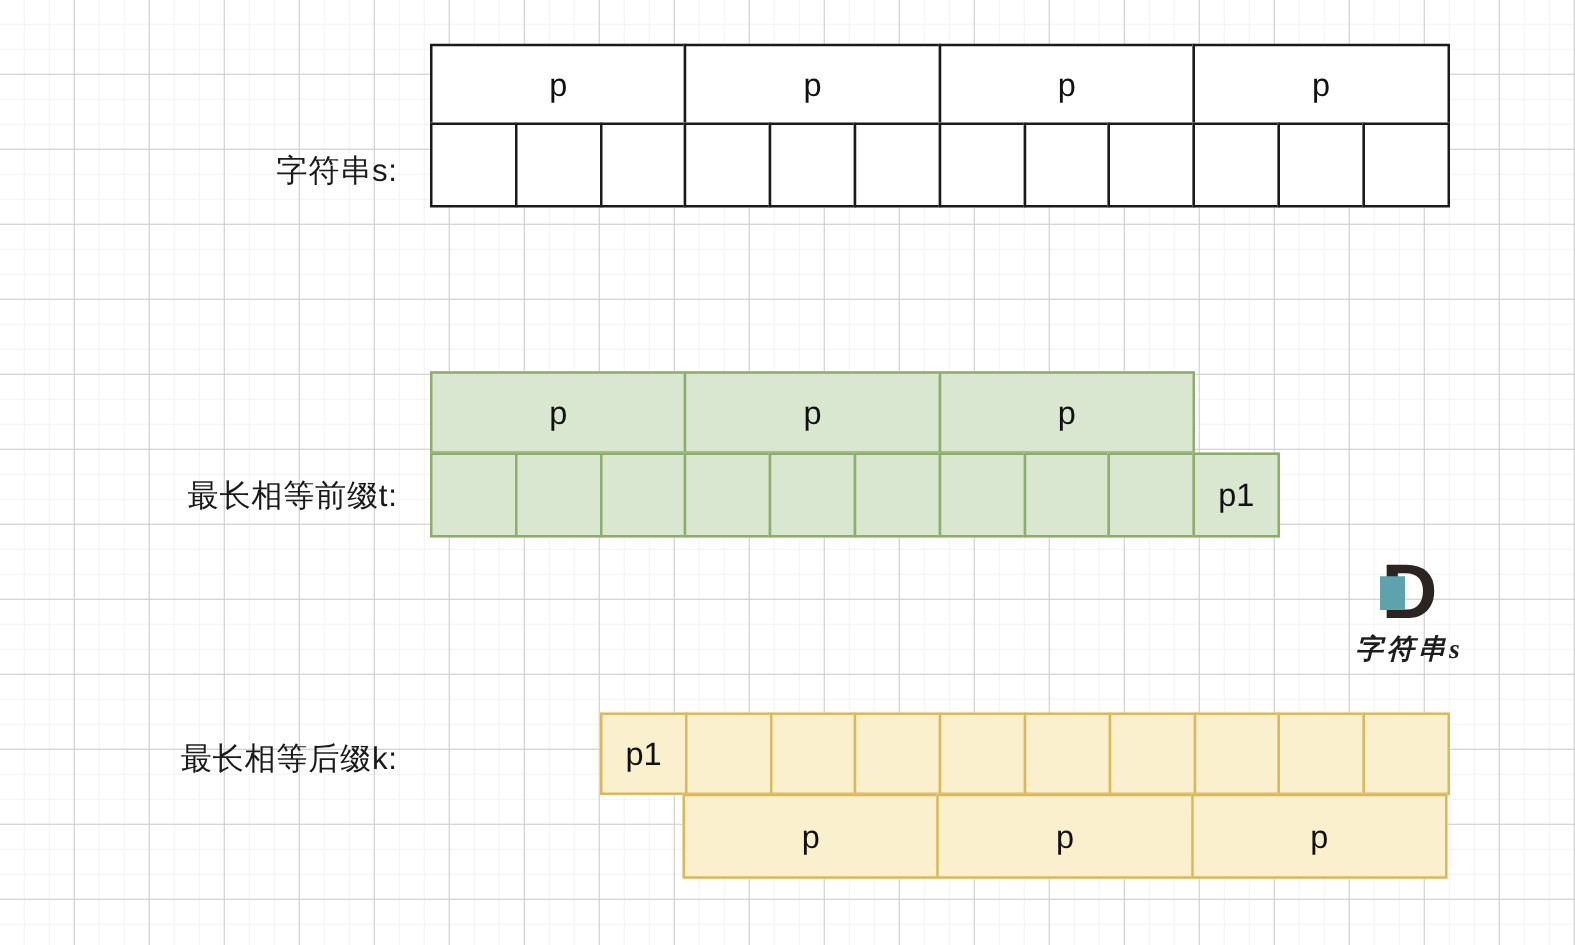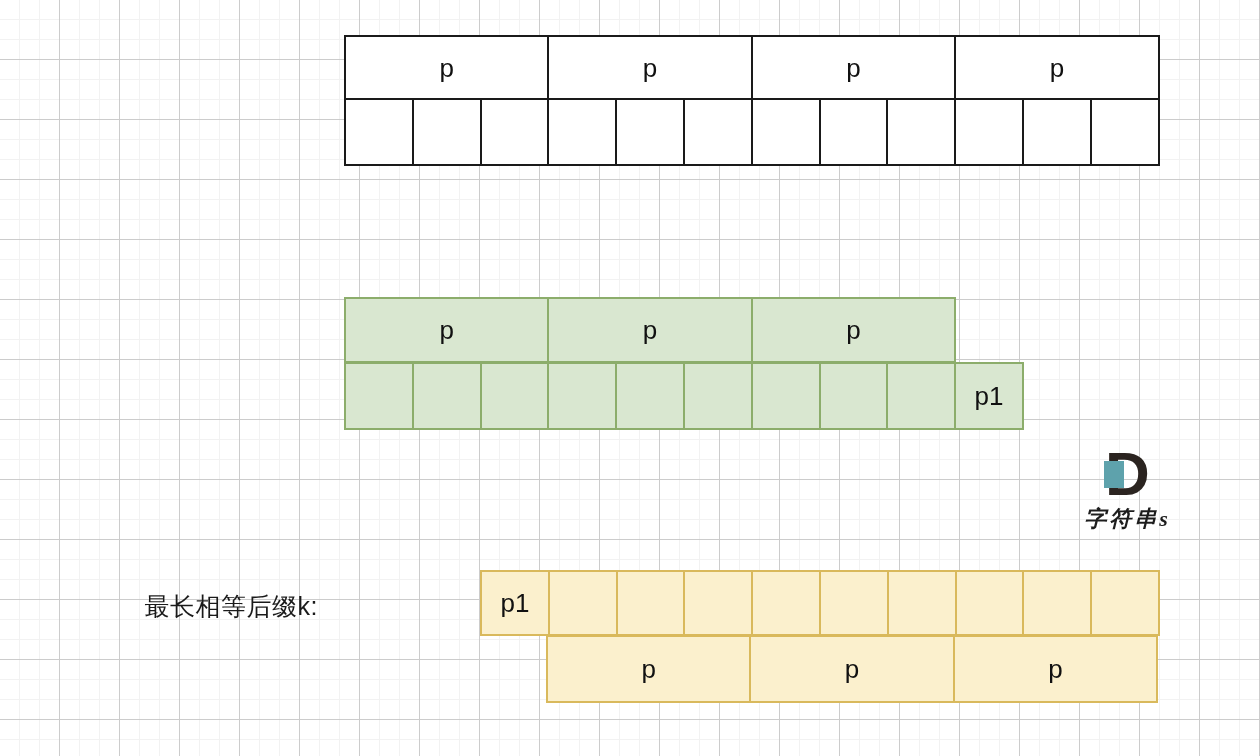--- a/index.html
+++ b/index.html
@@ -137,20 +137,21 @@
     letter-spacing: 3px;
   }
 </style>
 </head>
 <body>
 
 <div id="grid-background"></div>
 
 <div id="diagram-canvas">
 
+  <div class="row-label" style="left:0px; top:120px; width:318px;">字符串s:</div>
 
   <div class="strip upper palette-plain" style="left: 344px; top: 35px; height: 66px;" id="s-upper">
       <div class="cell" style="width: 205.4px; height: 66px;">p</div>
       <div class="cell" style="width: 205.4px; height: 66px;">p</div>
       <div class="cell" style="width: 205.4px; height: 66px;">p</div>
       <div class="cell" style="width: 205.4px; height: 66px;">p</div>
     </div>
 
   <div class="strip lower palette-plain" style="left: 344px; top: 100px; height: 68px;" id="s-lower">
       <div class="cell" style="width: 69.8px; height: 68px;"></div>
@@ -160,20 +161,21 @@
       <div class="cell" style="width: 69.8px; height: 68px;"></div>
       <div class="cell" style="width: 69.8px; height: 68px;"></div>
       <div class="cell" style="width: 69.8px; height: 68px;"></div>
       <div class="cell" style="width: 69.8px; height: 68px;"></div>
       <div class="cell" style="width: 69.8px; height: 68px;"></div>
       <div class="cell" style="width: 69.8px; height: 68px;"></div>
       <div class="cell" style="width: 69.8px; height: 68px;"></div>
       <div class="cell" style="width: 69.8px; height: 68px;"></div>
     </div>
 
+  <div class="row-label" style="left:0px; top:380px; width:318px;">最长相等前缀t:</div>
 
   <div class="strip upper palette-green" style="left: 344px; top: 297px; height: 66px;" id="t-upper">
       <div class="cell" style="width: 205.4px; height: 66px;">p</div>
       <div class="cell" style="width: 205.4px; height: 66px;">p</div>
       <div class="cell" style="width: 205.4px; height: 66px;">p</div>
     </div>
 
   <div class="strip lower palette-green" style="left: 344px; top: 364px; height: 68px;" id="t-lower">
       <div class="cell" style="width: 69.8px; height: 68px;"></div>
       <div class="cell" style="width: 69.8px; height: 68px;"></div>

